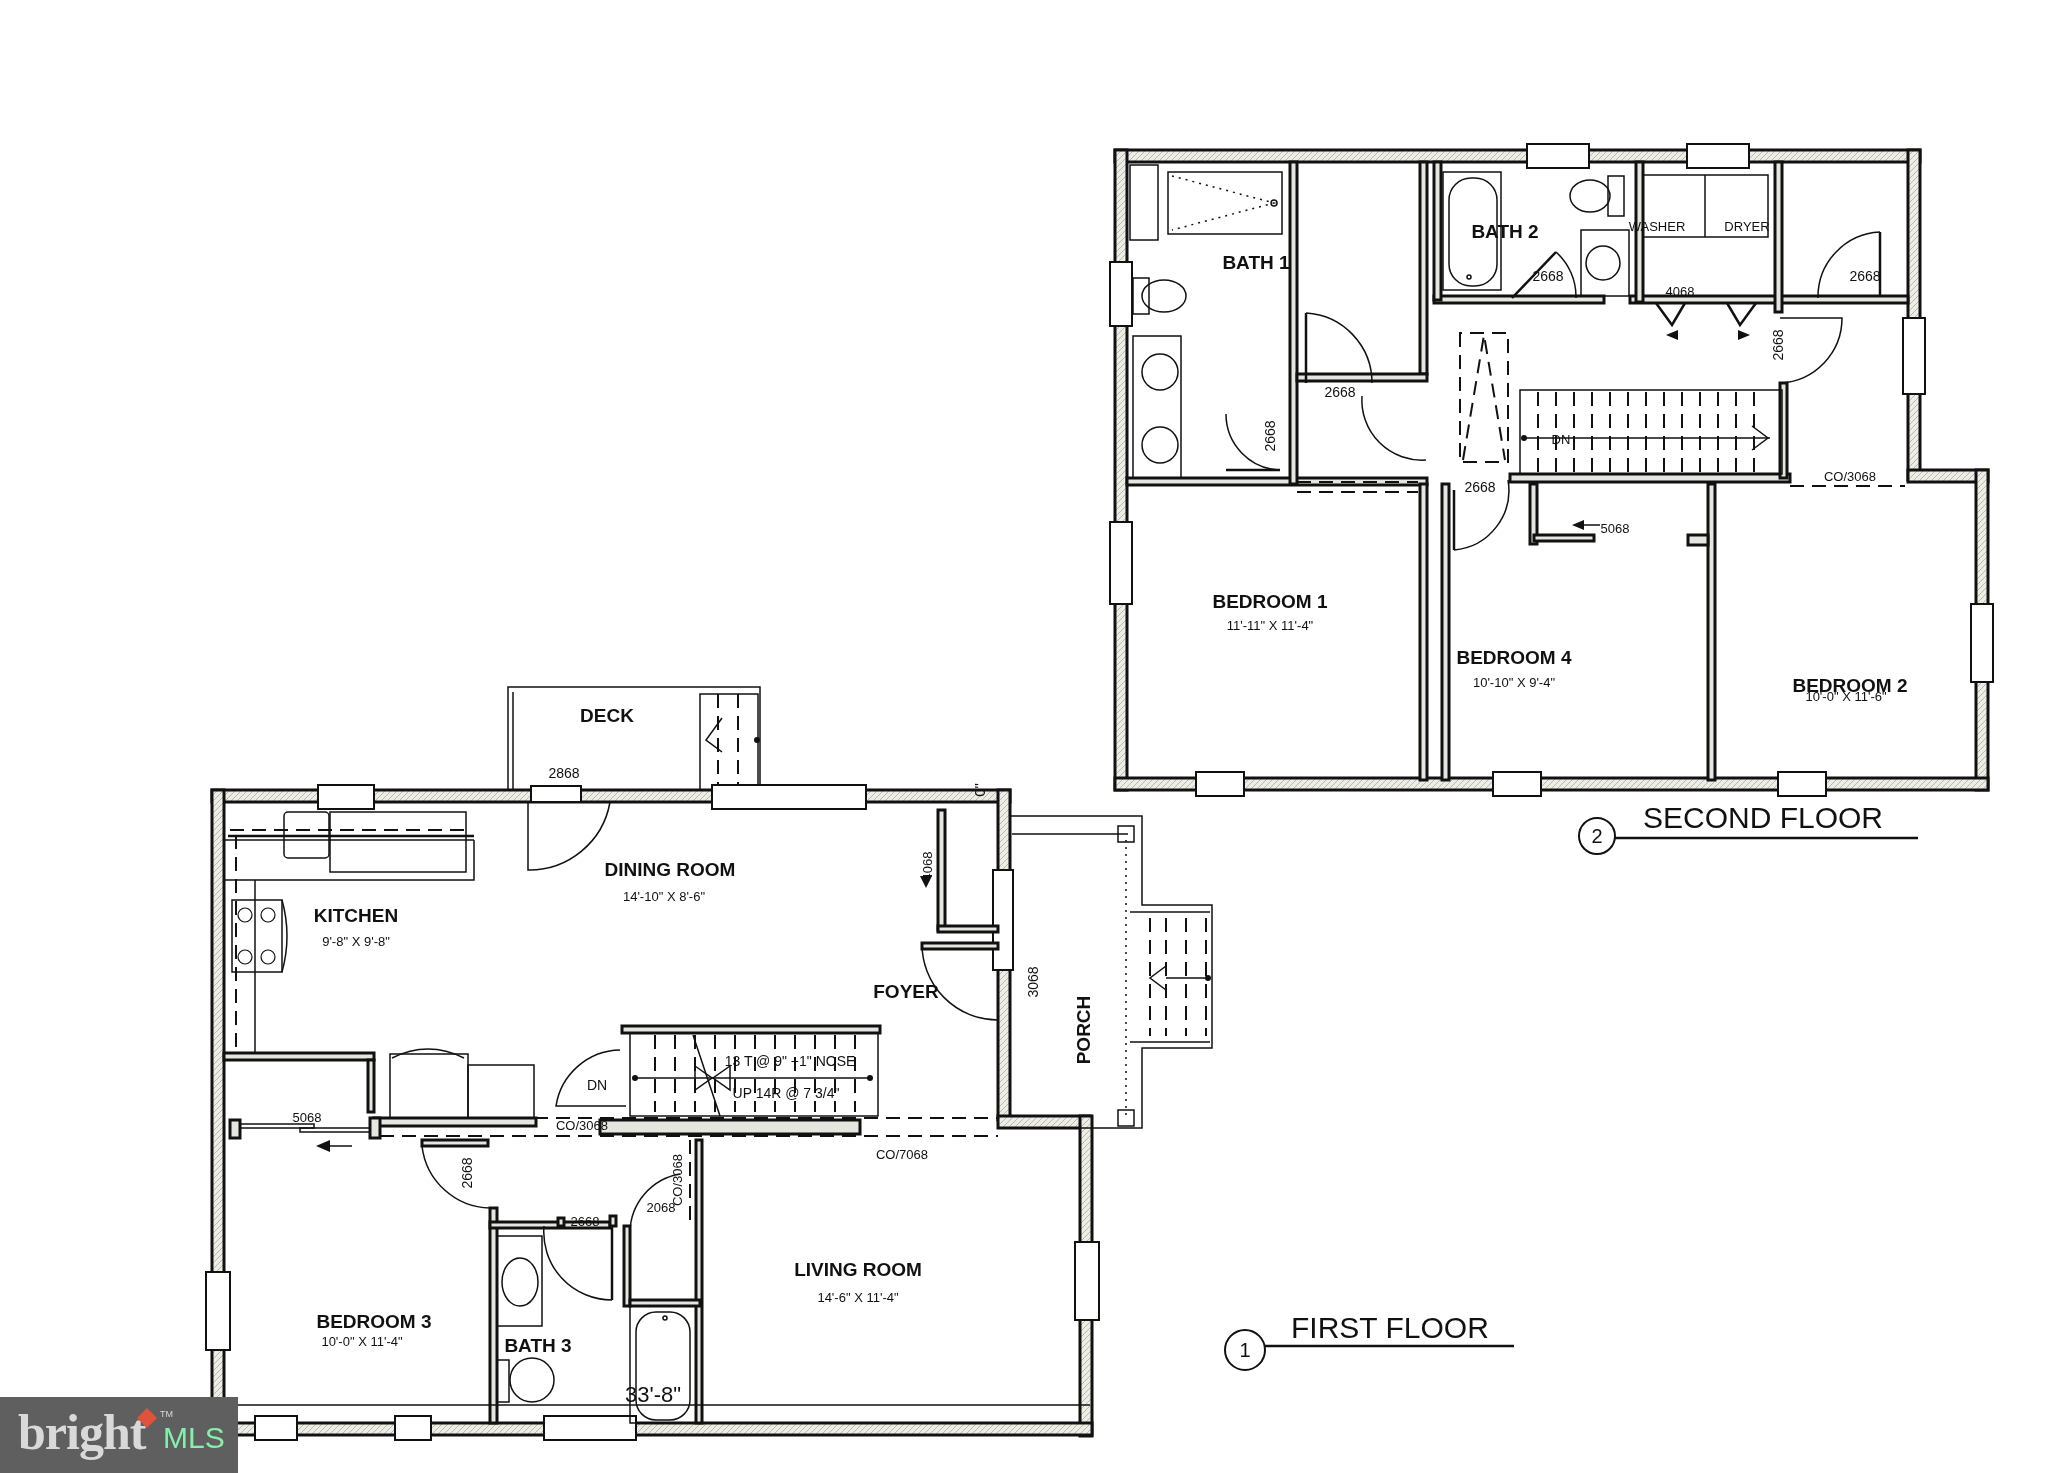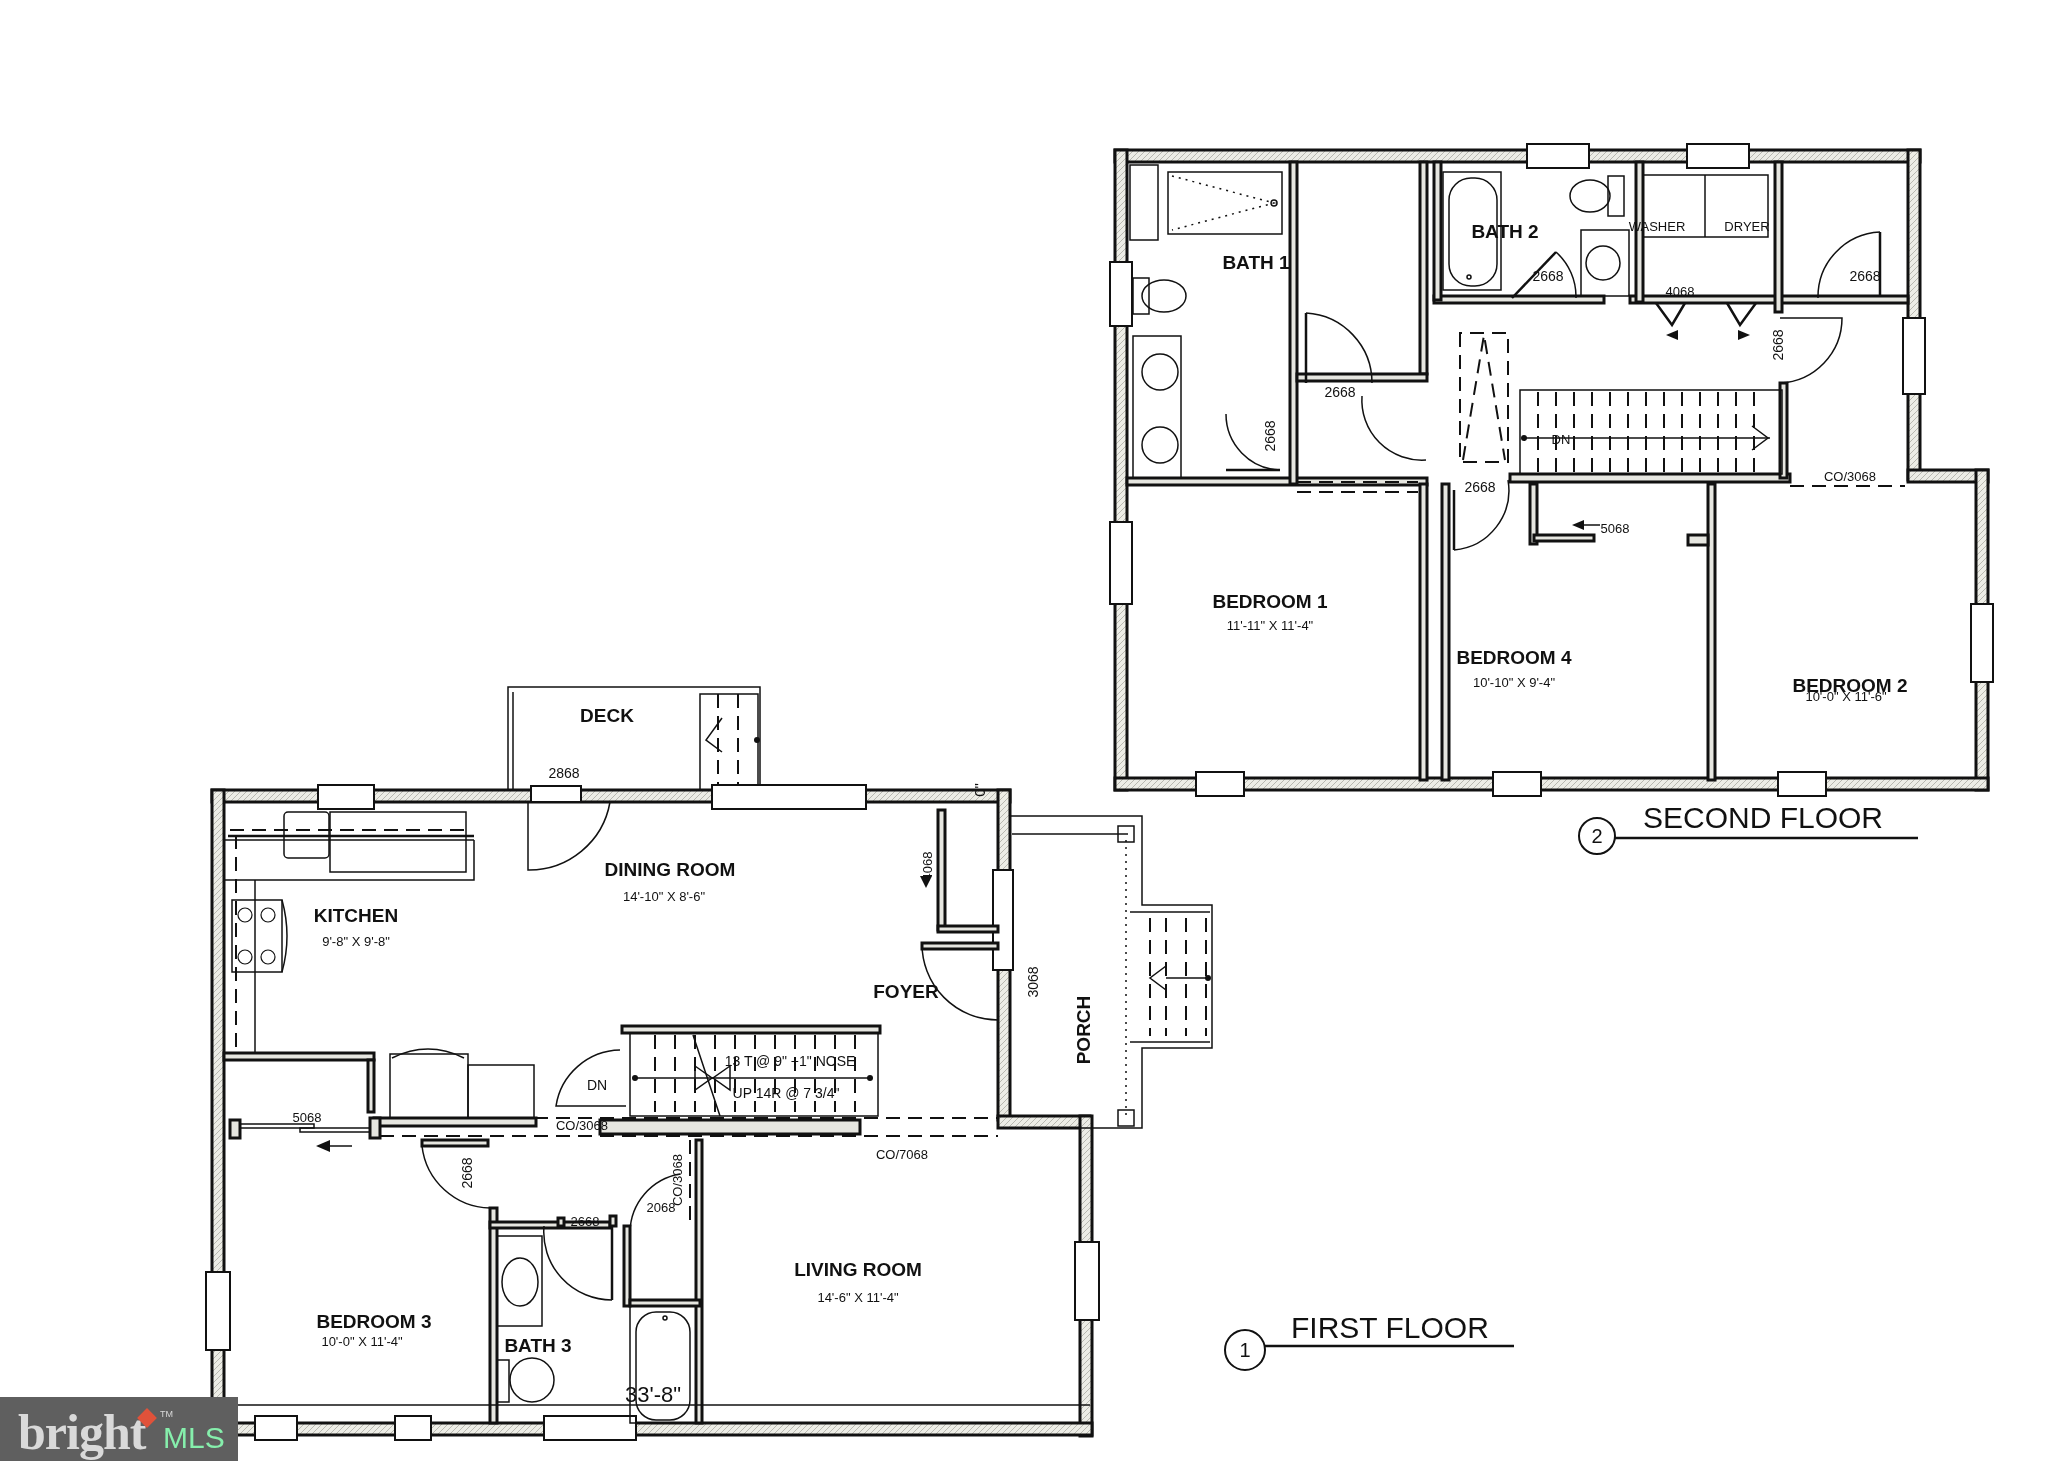--- a/index.html
+++ b/index.html
@@ -10,21 +10,21 @@
   .line { stroke:#111; stroke-width:2.5; fill:none; }
   .thin { stroke:#111; stroke-width:1.5; fill:none; }
   .dash { stroke:#111; stroke-width:2; fill:none; stroke-dasharray:14 8; }
   .dot { stroke:#111; stroke-width:1.5; fill:none; stroke-dasharray:2 5; }
   .win { fill:#fff; stroke:#111; stroke-width:2; }
   .room { font-family:"Liberation Sans", sans-serif; font-weight:bold; font-size:19px; fill:#111; text-anchor:middle; }
   .dim { font-family:"Liberation Sans", sans-serif; font-size:13px; fill:#111; text-anchor:middle; }
   .code { font-family:"Liberation Sans", sans-serif; font-size:14px; fill:#111; text-anchor:middle; }
   .floorlabel { font-family:"Liberation Sans", sans-serif; font-size:30px; fill:#111; }
   .circnum { font-family:"Liberation Sans", sans-serif; font-size:20px; fill:#111; text-anchor:middle; }
-  .logo { position:absolute; left:0; top:1397px; width:238px; height:64px; background:#5f5f5f; }
+  .logo { position:absolute; left:0; top:1397px; width:238px; height:76px; background:#5f5f5f; }
   .logo .word { position:absolute; left:18px; top:6px; font-family:"Liberation Serif", serif; font-weight:bold; font-size:50px; color:#d9d9d9; letter-spacing:-1px; }
   .logo .mls { position:absolute; left:163px; top:24px; font-family:"Liberation Sans", sans-serif; font-size:30px; color:#86efac; }
   .logo .star { position:absolute; left:140px; top:14px; width:14px; height:14px; background:#e0523a; transform:rotate(45deg); }
   .logo .tm { position:absolute; left:160px; top:12px; font-size:9px; color:#d9d9d9; font-family:Liberation Sans, sans-serif; }
 </style>
 </head>
 <body>
 
 <svg id="plan" width="2048" height="1473" viewBox="0 0 2048 1473">
   <defs>

